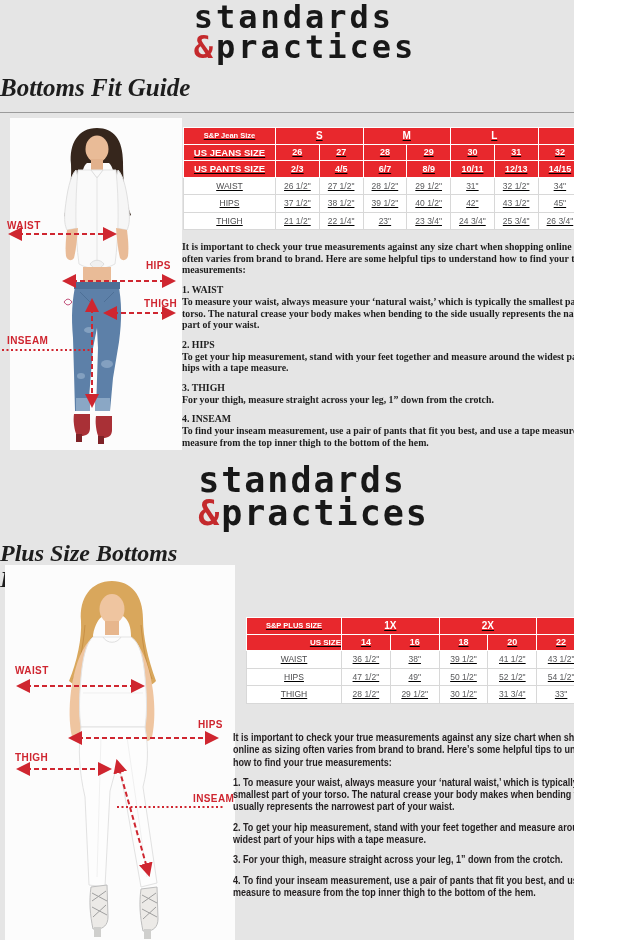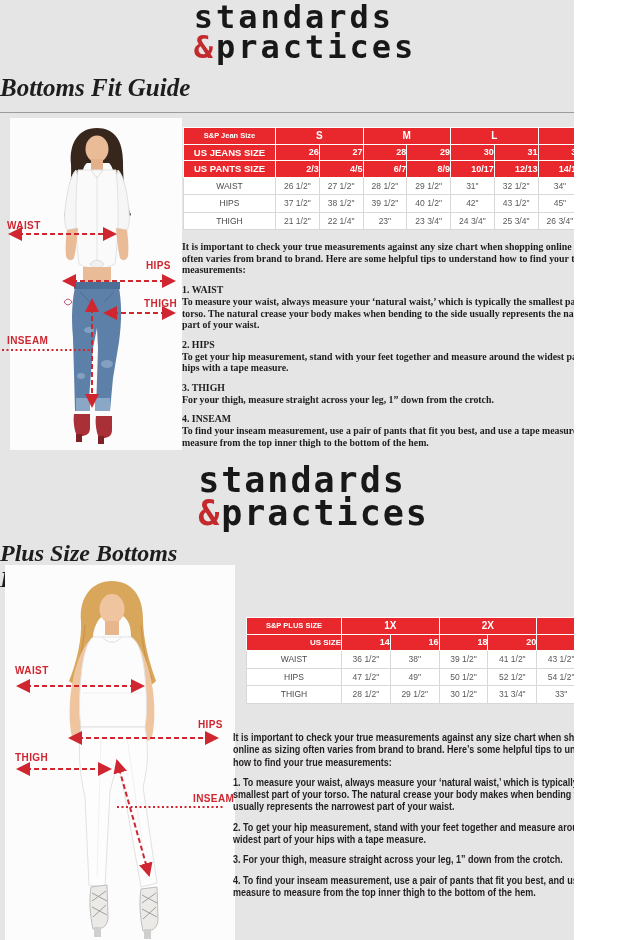--- a/index.html
+++ b/index.html
@@ -17,26 +17,26 @@
              font-size:25px;color:#1d1d1d;font-weight:bold;}
   .fit-title2{width:627px;font-size:24px;}
   .divider{position:absolute;left:0;top:112px;width:627px;height:1px;background:#9b9b9b;}
   
   .photo{position:absolute;}
   .anno-svg{position:absolute;pointer-events:none;}
   .anno-label{position:absolute;font:bold 10px/1 "Liberation Sans",sans-serif;
               color:#cf2630;letter-spacing:.4px;}
   
   table.sizes{position:absolute;border-collapse:collapse;table-layout:fixed;
-              font-family:"Liberation Sans",sans-serif;}
+              font-family:"Liberation Sans",sans-serif;text-decoration:underline;}
   table.sizes td{text-align:center;vertical-align:middle;padding:0;overflow:hidden;white-space:nowrap;}
   tr.hr td{background:#e8282d;color:#fff;border:1.5px solid #fff;font-weight:bold;height:15.5px;}
   tr.hr td.hs{font-size:7.5px;font-weight:bold;}
   tr.hr td.grp{font-size:10px;}
-  tr.hr td.num{font-size:9px;text-align:right;}
+  tr.hr td.num{font-size:9px;}
   tr.hr td.hl{font-size:9.5px;}
   tr.br td{background:#fff;color:#58595b;border:1px solid #d8d8d8;font-size:8.5px;height:16.5px;}
   tr.br td.blbl{font-size:8.5px;color:#4a4a4c;}
   
   .textblock{position:absolute;transform-origin:left top;}
   .tb1{left:182px;top:241px;width:505px;transform:scaleX(.87);
        font-family:"Liberation Serif",serif;font-weight:bold;font-size:11.3px;
        line-height:11.7px;color:#1d1d1d;}
   .tb1 .tip{margin-top:8px;}
   .tb2{left:233px;top:731px;width:478px;transform:scaleX(.82);
@@ -138,21 +138,21 @@
       <td class="num">31</td>
       <td class="num">32</td>
       <td class="num">33</td>
     </tr>
     <tr class="hr">
       <td class="hl">US PANTS SIZE</td>
       <td class="num">2/3</td>
       <td class="num">4/5</td>
       <td class="num">6/7</td>
       <td class="num">8/9</td>
-      <td class="num">10/17</td>
+      <td class="num">10/11</td>
       <td class="num">12/13</td>
       <td class="num">14/15</td>
       <td class="num">16/17</td>
     </tr>
     <tr class="br">
       <td class="blbl">WAIST</td>
       <td>26 1/2"</td>
       <td>27 1/2"</td>
       <td>28 1/2"</td>
       <td>29 1/2"</td>

